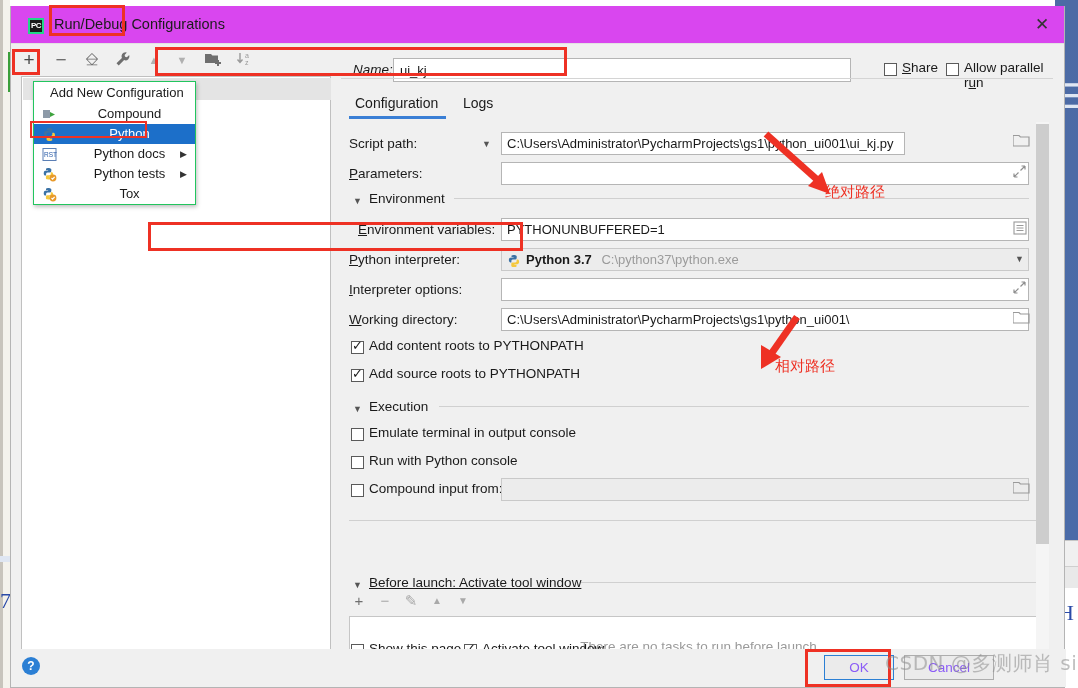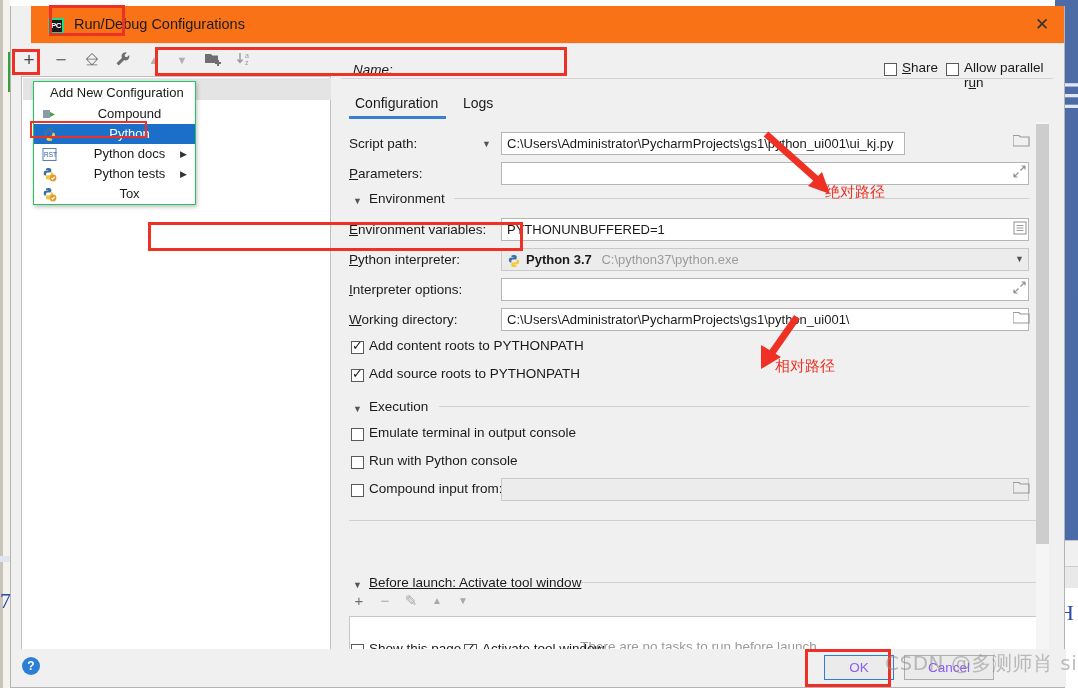--- a/index.html
+++ b/index.html
@@ -29,21 +29,21 @@
   .bg-right-low { position: absolute; left: 1055px; top: 540px; width: 23px; height: 26px; background:#f0f0f0; border-top:1px solid #c6c6c6; }
   .bg-right-low2 { position: absolute; left: 1055px; top: 566px; width: 23px; height: 22px; background:#e9e9e9; border-top:1px solid #cfcfcf; }
   .bg-right-low3 { position: absolute; left: 1055px; top: 588px; width: 23px; height: 100px; background:#ffffff; }
   .bg-right-h { position: absolute; left: 1058px; top: 600px; font-size: 22px; color:#2a4aa8; font-family:"Liberation Serif", serif; }
 
   
   .dialog {
     position: absolute; left: 10px; top: 6px; width: 1055px; height: 682px;
     background: #f0f0f0; border: 1px solid #b4b4b4; border-top: none;
   }
-  .titlebar { position: relative; height: 38px; background: #f97316; border-bottom: 1px solid #e2e2e2; margin-left: 20px; }
+  .titlebar { position: relative; height: 38px; background: #d946ef; border-bottom: 1px solid #e2e2e2; }
   .pc-logo {
     position: absolute; left: 17px; top: 12px; width: 16px; height: 16px;
     background: #1a1a1a; border: 2px solid #21d789; color: #fff;
     font-size: 8px; font-weight: bold; line-height: 12px; text-align: center;
     font-family: "Liberation Sans", sans-serif; letter-spacing: -0.5px;
   }
   .dialog-title { position: absolute; left: 43px; top: 10px; font-size: 14.5px; color: #1b1b1b; }
   .close-x {
     position: absolute; right: 10px; top: 8px; width: 24px; height: 22px;
     text-align: center; line-height: 22px; font-size: 17px; color: #333; cursor: default;
@@ -301,20 +301,21 @@
               <path d="M9.5 11l1.1 1.1 2-2.2" stroke="#fff" stroke-width="1.2" fill="none"></path>
           </svg>
         </span>
         <span>Tox</span>
       </div>
     </div>
 
     <div class="right">
 
       <div class="name-label"><u>N</u>ame:</div>
+      <input class="name-input" value="ui_kj" style="">
 
       <div class="cb share-cb"></div>
       <div class="cbl share-l"><u>S</u>hare</div>
       <div class="cb par-cb"></div>
       <div class="cbl par-l">Allow parallel r<u>u</u>n</div>
 
       <div class="tabs">
         <div class="tab tab-config">Configuration</div>
         <div class="tab tab-logs">Logs</div>
         <div class="tab-underline"></div>
@@ -337,21 +338,21 @@
         <div class="expand-ico" style="left:672px; top:43px;">
           <svg width="13" height="13" viewBox="0 0 13 13">
               <path d="M12 1L7.5 5.5M12 1H8.5M12 1v3.5M1 12l4.5-4.5M1 12h3.5M1 12V8.5" stroke="#8e8e8e" stroke-width="1.2" fill="none"></path>
             </svg>
         </div>
 
         <div class="section-tri" style="left:12px; top:74px;">▼</div>
         <div class="section-head" style="left:28px; top:69px;">Environment</div>
         <div class="section-line" style="left:113px; top:76px; width:575px;"></div>
 
-        <div class="flabel" style="left:8px; top:100px;"><u>E</u>nvironment variables:</div>
+        <div class="flabel" style="left:17px; top:100px;"><u>E</u>nvironment variables:</div>
         <div class="ftext" style="left:160px; top:96px; width:528px;">PYTHONUNBUFFERED=1</div>
         <div class="browse-ico" style="left:672px; top:99px;">
           <svg width="14" height="14" viewBox="0 0 14 14">
               <rect x="1" y="1" width="12" height="12" fill="none" stroke="#9a9a9a" stroke-width="1.1"></rect>
               <path d="M3.5 4.5h7M3.5 7h7M3.5 9.5h7" stroke="#9a9a9a" stroke-width="1"></path>
             </svg>
         </div>
 
         <div class="flabel" style="left:8px; top:130px;"><u>P</u>ython interpreter:</div>
         <div class="ftext disabled" style="left:160px; top:126px; width:528px; padding-left:24px;">

